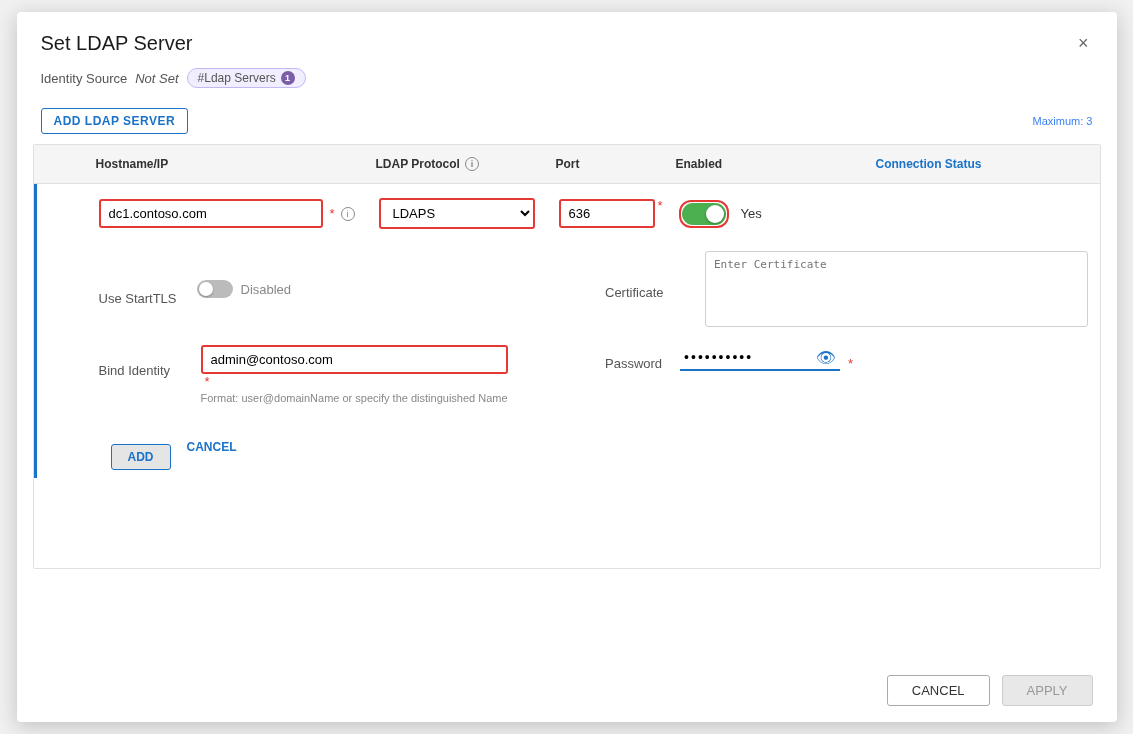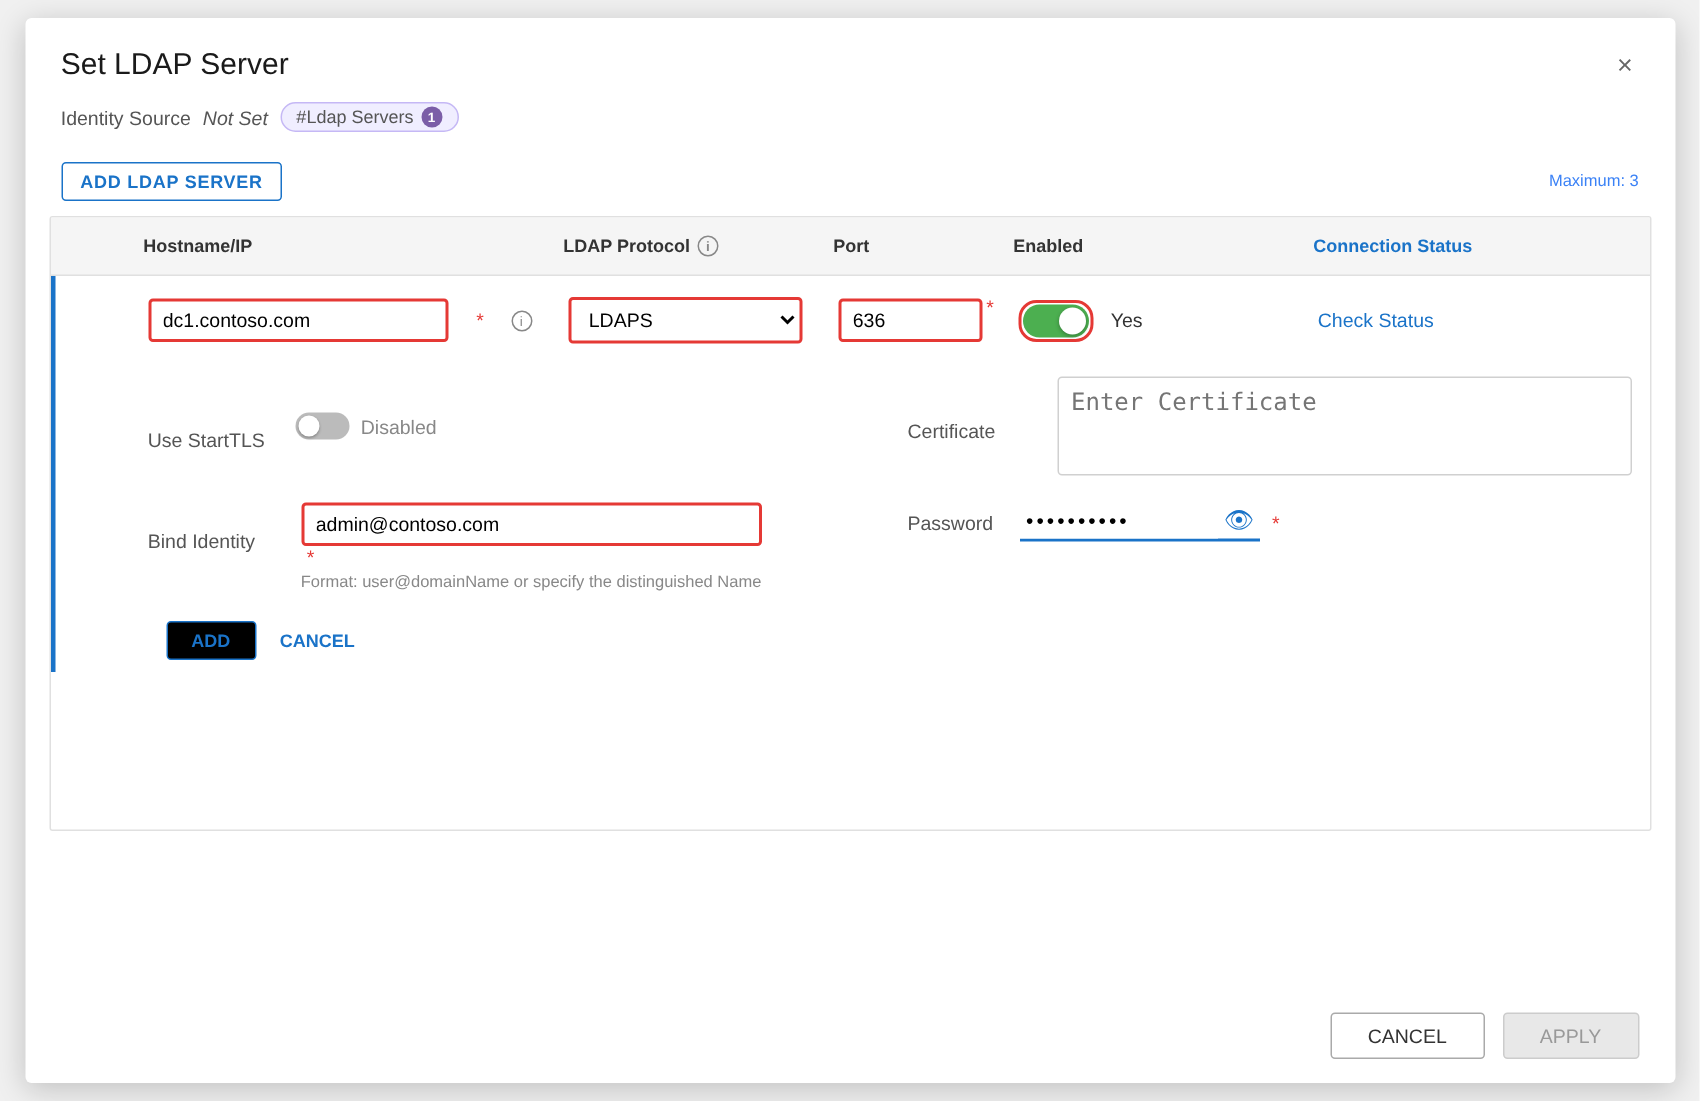--- a/index.html
+++ b/index.html
@@ -245,25 +245,25 @@
       align-items: center;
       gap: 8px;
       padding: 4px 12px;
     }
     .starttls-disabled {
       font-size: 13px;
       color: #888;
     }
     .cert-textarea {
       width: 100%;
-      height: 66px;
+      height: 76px;
       border: 1px solid #d0d0d0;
       border-radius: 3px;
       padding: 6px 8px;
-      font-size: 16px;
+      font-size: 11px;
       color: #a16207;
       resize: none;
       outline: none;
     }
     .bind-input-wrap {
       display: flex;
       flex-direction: column;
     }
     .format-hint {
       font-size: 11px;
@@ -301,28 +301,29 @@
       color: #e53935;
       font-size: 13px;
     }
     .row-actions {
       display: flex;
       gap: 12px;
       padding: 8px 12px;
     }
     .add-btn {
       border: 1px solid #1a73c8;
-      background: #000000;
+      background: #e5e5e5;
       color: #1a73c8;
       padding: 5px 16px;
       font-size: 12px;
       font-weight: 600;
       cursor: pointer;
       border-radius: 3px;
       text-transform: uppercase;
+      margin-top: 20px;
     }
     .cancel-row-btn {
       background: none;
       border: none;
       color: #1a73c8;
       font-size: 12px;
       font-weight: 600;
       cursor: pointer;
       text-transform: uppercase;
       padding: 5px 4px;
@@ -371,21 +372,21 @@
     }
     .port-wrap .required-star {
       position: absolute;
       right: -10px;
       top: 50%;
       transform: translateY(-50%);
     }
     .hostname-wrap {
       display: flex;
       align-items: center;
-      gap: 18px;
+      gap: 6px;
     }
   </style>
 </head>
 <body>
 
 <div class="dialog">
 
   <div class="dialog-header">
     <span class="dialog-title">Set LDAP Server</span>
     <button class="close-btn">×</button>
@@ -458,23 +459,20 @@
           <div class="enabled-cell">
             <div class="toggle-container">
               <div class="toggle">
                 <div class="toggle-knob"></div>
               </div>
             </div>
             <span class="toggle-label">Yes</span>
           </div>
         </div>
 
-        <div class="row-cell">
-          <a class="check-status-link">Check Status</a>
-        </div>
       </div>
 
       <div style="display:grid; grid-template-columns:50px 1fr 1fr; padding: 4px 0 6px 0;">
         <div></div>
 
         <div class="starttls-row">
           <span class="field-label">Use StartTLS</span>
           <div class="starttls-toggle">
             <div class="starttls-knob"></div>
           </div>
@@ -495,21 +493,21 @@
             <span class="field-label">Bind Identity</span>
             <div class="bind-input-wrap">
               <input class="input-field highlighted" type="text" value="admin@contoso.com" style="">
               <span class="required-star" style="display:inline;margin-left:4px;">*</span>
               <span class="format-hint">Format: user@domainName or specify the distinguished Name</span>
             </div>
           </div>
         </div>
 
         <div style="padding: 4px 12px;">
-          <div style="display:flex; align-items:center; gap:8px;">
+          <div style="display:flex; align-items:flex-end; gap:8px;">
             <span class="password-label">Password</span>
             <div class="password-input-wrap">
               <input class="password-input" type="password" value="••••••••••" style="">
               <span class="eye-icon">👁</span>
             </div>
             <span class="required-star">*</span>
           </div>
         </div>
       </div>
 

